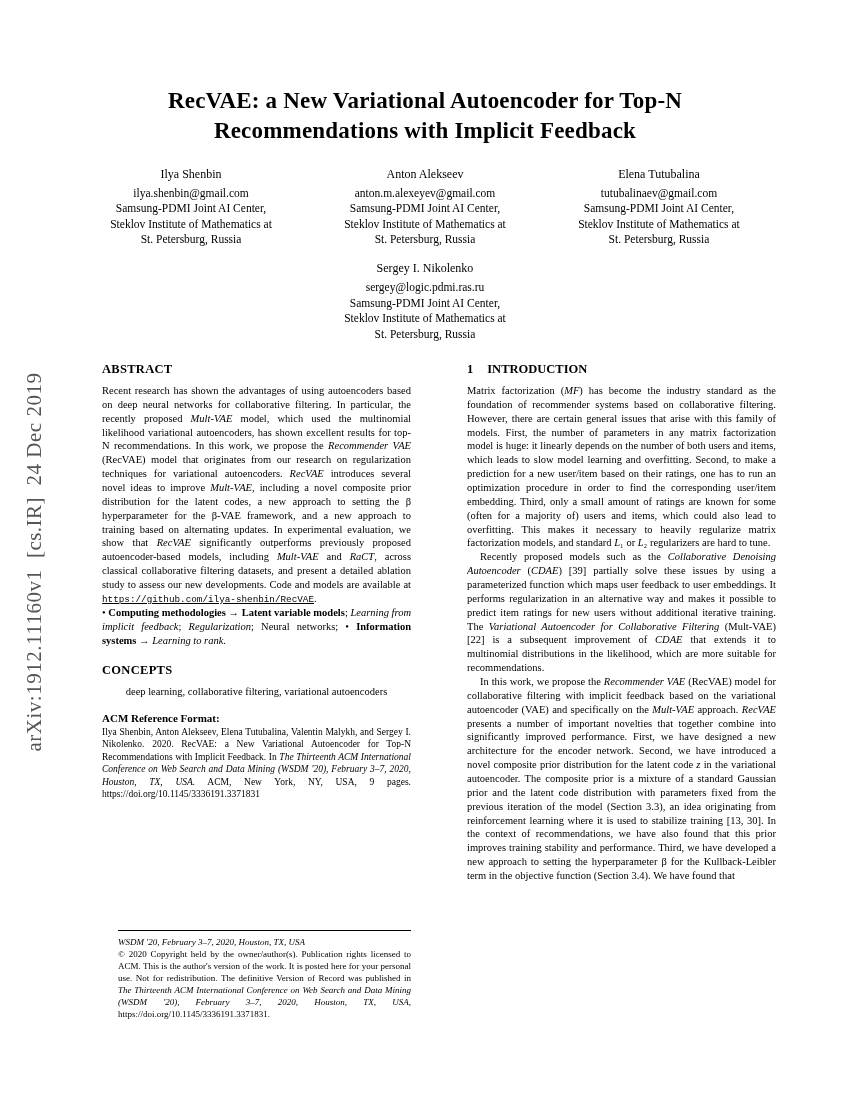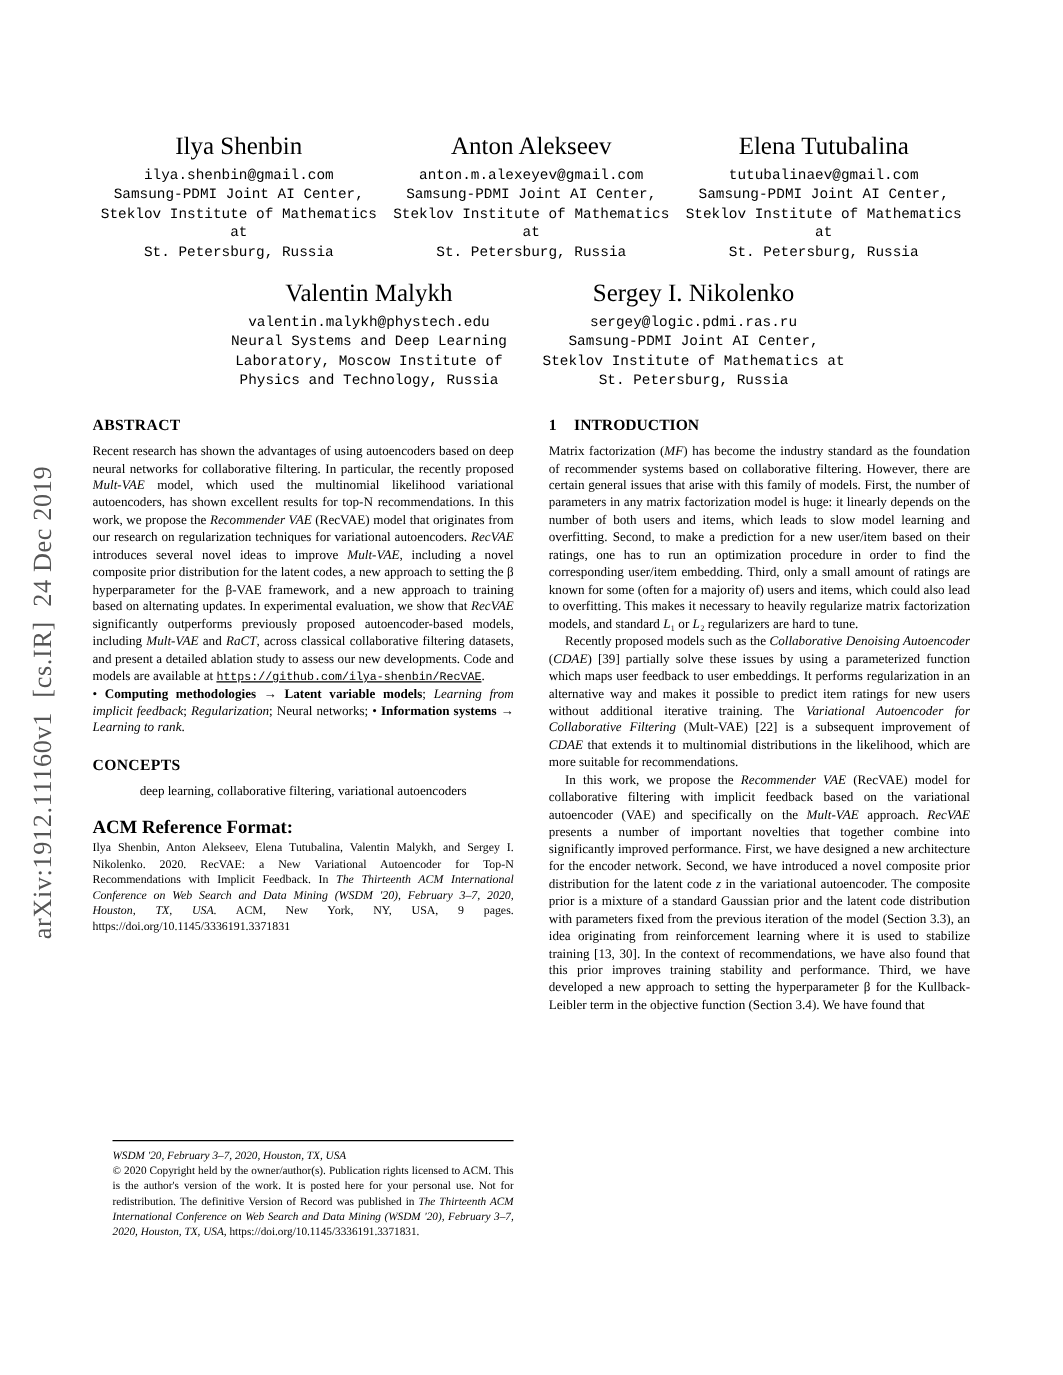--- a/index.html
+++ b/index.html
@@ -35,49 +35,51 @@
     line-height:1.32;
     white-space:pre-line;
     letter-spacing:0.2px;
   }
   .author-row { display:flex; justify-content:center; }
   .row1 { margin-top:20px; }
   .row2 { margin-top:14px; }
   .row1 .author { width:33.33%; }
   .row2 .author { width:37%; }
   .author { text-align:center; }
-  .a-name { font-size:20px; margin-bottom:4px; }
-  .a-detail { font-size:11.5px; line-height:1.34; white-space:pre-line;font-family:Liberation Mono, monospace; }
+  .a-name { font-size:12px; margin-bottom:4px; }
+  .a-detail { font-size:11.5px; line-height:1.34; white-space:pre-line; }
   .cols { display:flex; gap:28px; margin-top:18px; }
-  .col { width:337px; height:666px; overflow:hidden; position:relative; }
+  .col { width:337px; height:666px; overflow:hidden; position:relative;margin-left:28px; }
   h2.sec {
     font-size:12.5px; font-weight:bold;
     margin:15px 0 7px 0; letter-spacing:0.3px;
   }
   h2.sec.first { margin-top:2px; }
   .intro-h { font-size:12.5px; font-weight:bold; margin:2px 0 7px 0; }
   .intro-h .num { display:inline-block; margin-right:14px; }
   p.body { font-size:10.5px; line-height:1.32; text-align:justify; }
   p.indent { text-indent:13px; }
   p.nojust { text-align:center; }
   .tt { font-family:"Liberation Mono", monospace; font-size:9.3px;text-decoration:underline; }
-  .acmref-head { font-size:15px; font-weight:bold; margin-top:13px; margin-bottom:2px; }
+  .acmref-head { font-size:11px; font-weight:bold; margin-top:13px; margin-bottom:2px; }
   p.small { font-size:9.5px; line-height:1.32; text-align:justify; }
   .footnote { position:absolute; bottom:6px; left:16px; right:0; }
   .footnote hr { border:none; border-top:1px solid #000; margin:0 0 5px 0; height:0; }
   .fn-venue { font-size:9px; font-style:italic; line-height:1.34; }
   .fn-text { font-size:9px; line-height:1.34; text-align:justify; }
 </style>
 </head>
 <body>
 
 <div class="page">
 
   <div class="arxiv-strip">arXiv:1912.11160v1  [cs.IR]  24 Dec 2019</div>
 
+  <h1 class="title">RecVAE: a New Variational Autoencoder for Top-N
+Recommendations with Implicit Feedback</h1>
 
   <div class="author-row row1">
     <div class="author">
       <div class="a-name">Ilya Shenbin</div>
       <div class="a-detail">ilya.shenbin@gmail.com</div>
       <div class="a-detail">Samsung-PDMI Joint AI Center,
 Steklov Institute of Mathematics at
 St. Petersburg, Russia</div>
     </div>
     <div class="author">
@@ -90,27 +92,20 @@
     <div class="author">
       <div class="a-name">Elena Tutubalina</div>
       <div class="a-detail">tutubalinaev@gmail.com</div>
       <div class="a-detail">Samsung-PDMI Joint AI Center,
 Steklov Institute of Mathematics at
 St. Petersburg, Russia</div>
     </div>
   </div>
 
   <div class="author-row row2">
-    <div class="author">
-      <div class="a-name">Valentin Malykh</div>
-      <div class="a-detail">valentin.malykh@phystech.edu</div>
-      <div class="a-detail">Neural Systems and Deep Learning
-Laboratory, Moscow Institute of
-Physics and Technology, Russia</div>
-    </div>
     <div class="author">
       <div class="a-name">Sergey I. Nikolenko</div>
       <div class="a-detail">sergey@logic.pdmi.ras.ru</div>
       <div class="a-detail">Samsung-PDMI Joint AI Center,
 Steklov Institute of Mathematics at
 St. Petersburg, Russia</div>
     </div>
   </div>
 
   <div class="cols">

